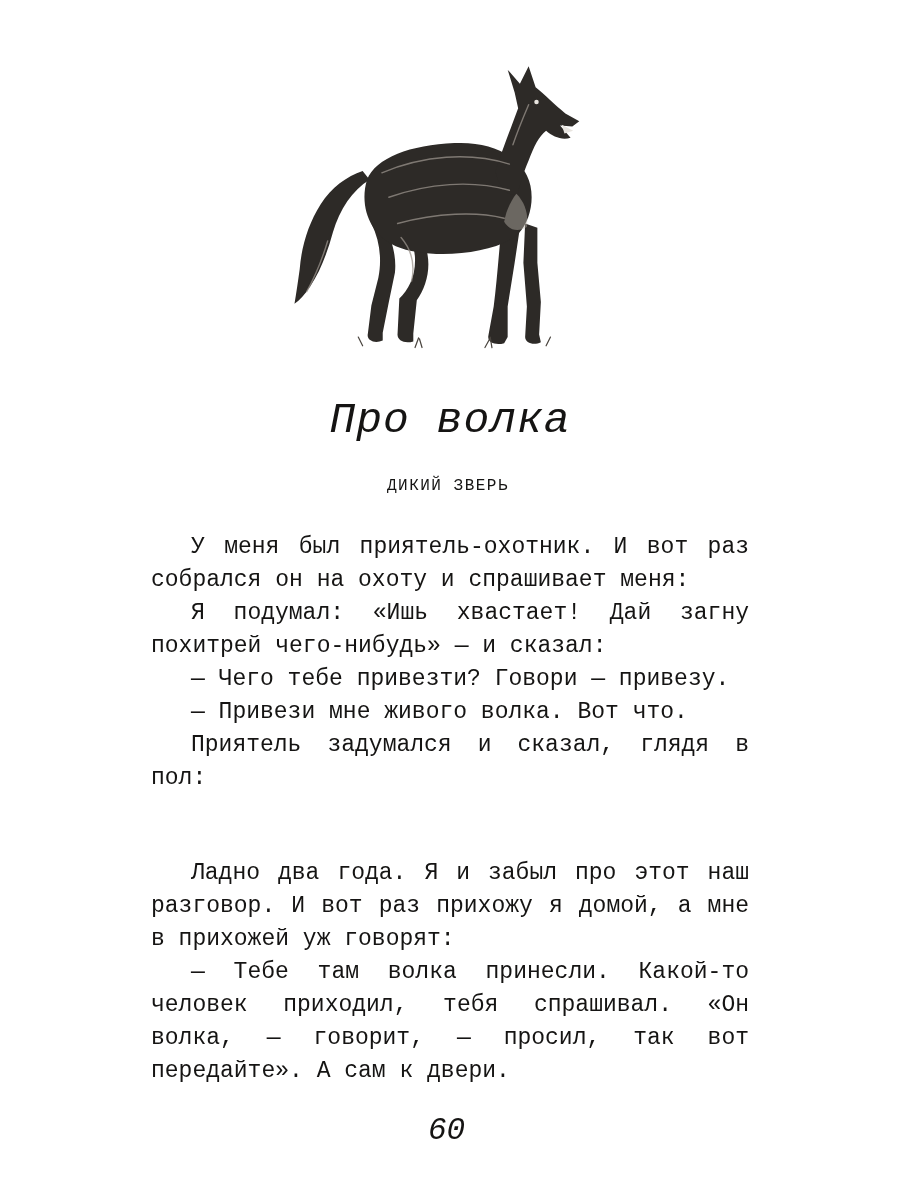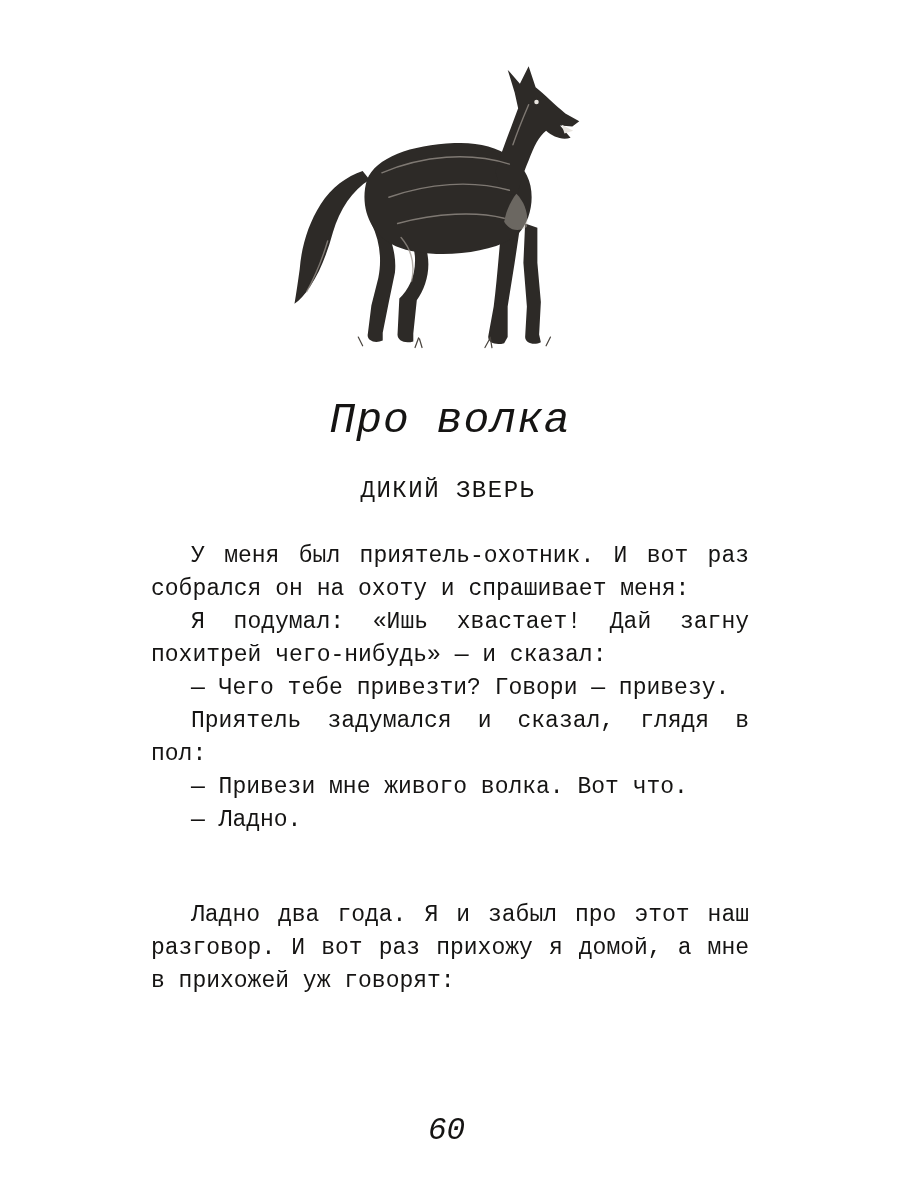--- a/index.html
+++ b/index.html
@@ -33,21 +33,21 @@
     text-align: center;
     font-style: italic;
     font-weight: 400;
     font-size: 43px;
     letter-spacing: 1px;
   }
   h2.story-title {
     margin: 32px 4px 0 0;
     text-align: center;
     font-weight: 400;
-    font-size: 24px;
+    font-size: 16px;
     letter-spacing: 1.5px;
   }
   .text-block {
     width: 598px;
     margin: 36px auto 0 auto;
     font-size: 23px;
     line-height: 33px;
     text-align: justify;
   }
   .text-block p {
@@ -118,24 +118,24 @@
   </figure>
 
   <h1 class="chapter-title">Про волка</h1>
 
   <h2 class="story-title">ДИКИЙ ЗВЕРЬ</h2>
 
   <div class="text-block">
     <p>У меня был приятель-охотник. И вот раз собрался он на охоту и спрашивает меня:</p>
     <p>Я подумал: «Ишь хвастает! Дай загну похитрей чего-нибудь» — и сказал:</p>
     <p>— Чего тебе привезти? Говори — привезу.</p>
+    <p>— Привези мне живого волка. Вот что.</p>
     <p>Приятель задумался и сказал, глядя в пол:</p>
-    <p>— Привези мне живого волка. Вот что.</p>
-    <p>— Ладно.</p>
 
     <div class="section-break"></div>
 
     <p>Ладно два года. Я и забыл про этот наш разговор. И вот раз прихожу я домой, а мне в прихожей уж говорят:</p>
+    <p>— Тебе там волка принесли. Какой-то человек приходил, тебя спрашивал. «Он волка, — говорит, — просил, так вот передайте». А сам к двери.</p>
   </div>
 
   <div class="page-number">60</div>
 
 </div>
 
 </body></html>

